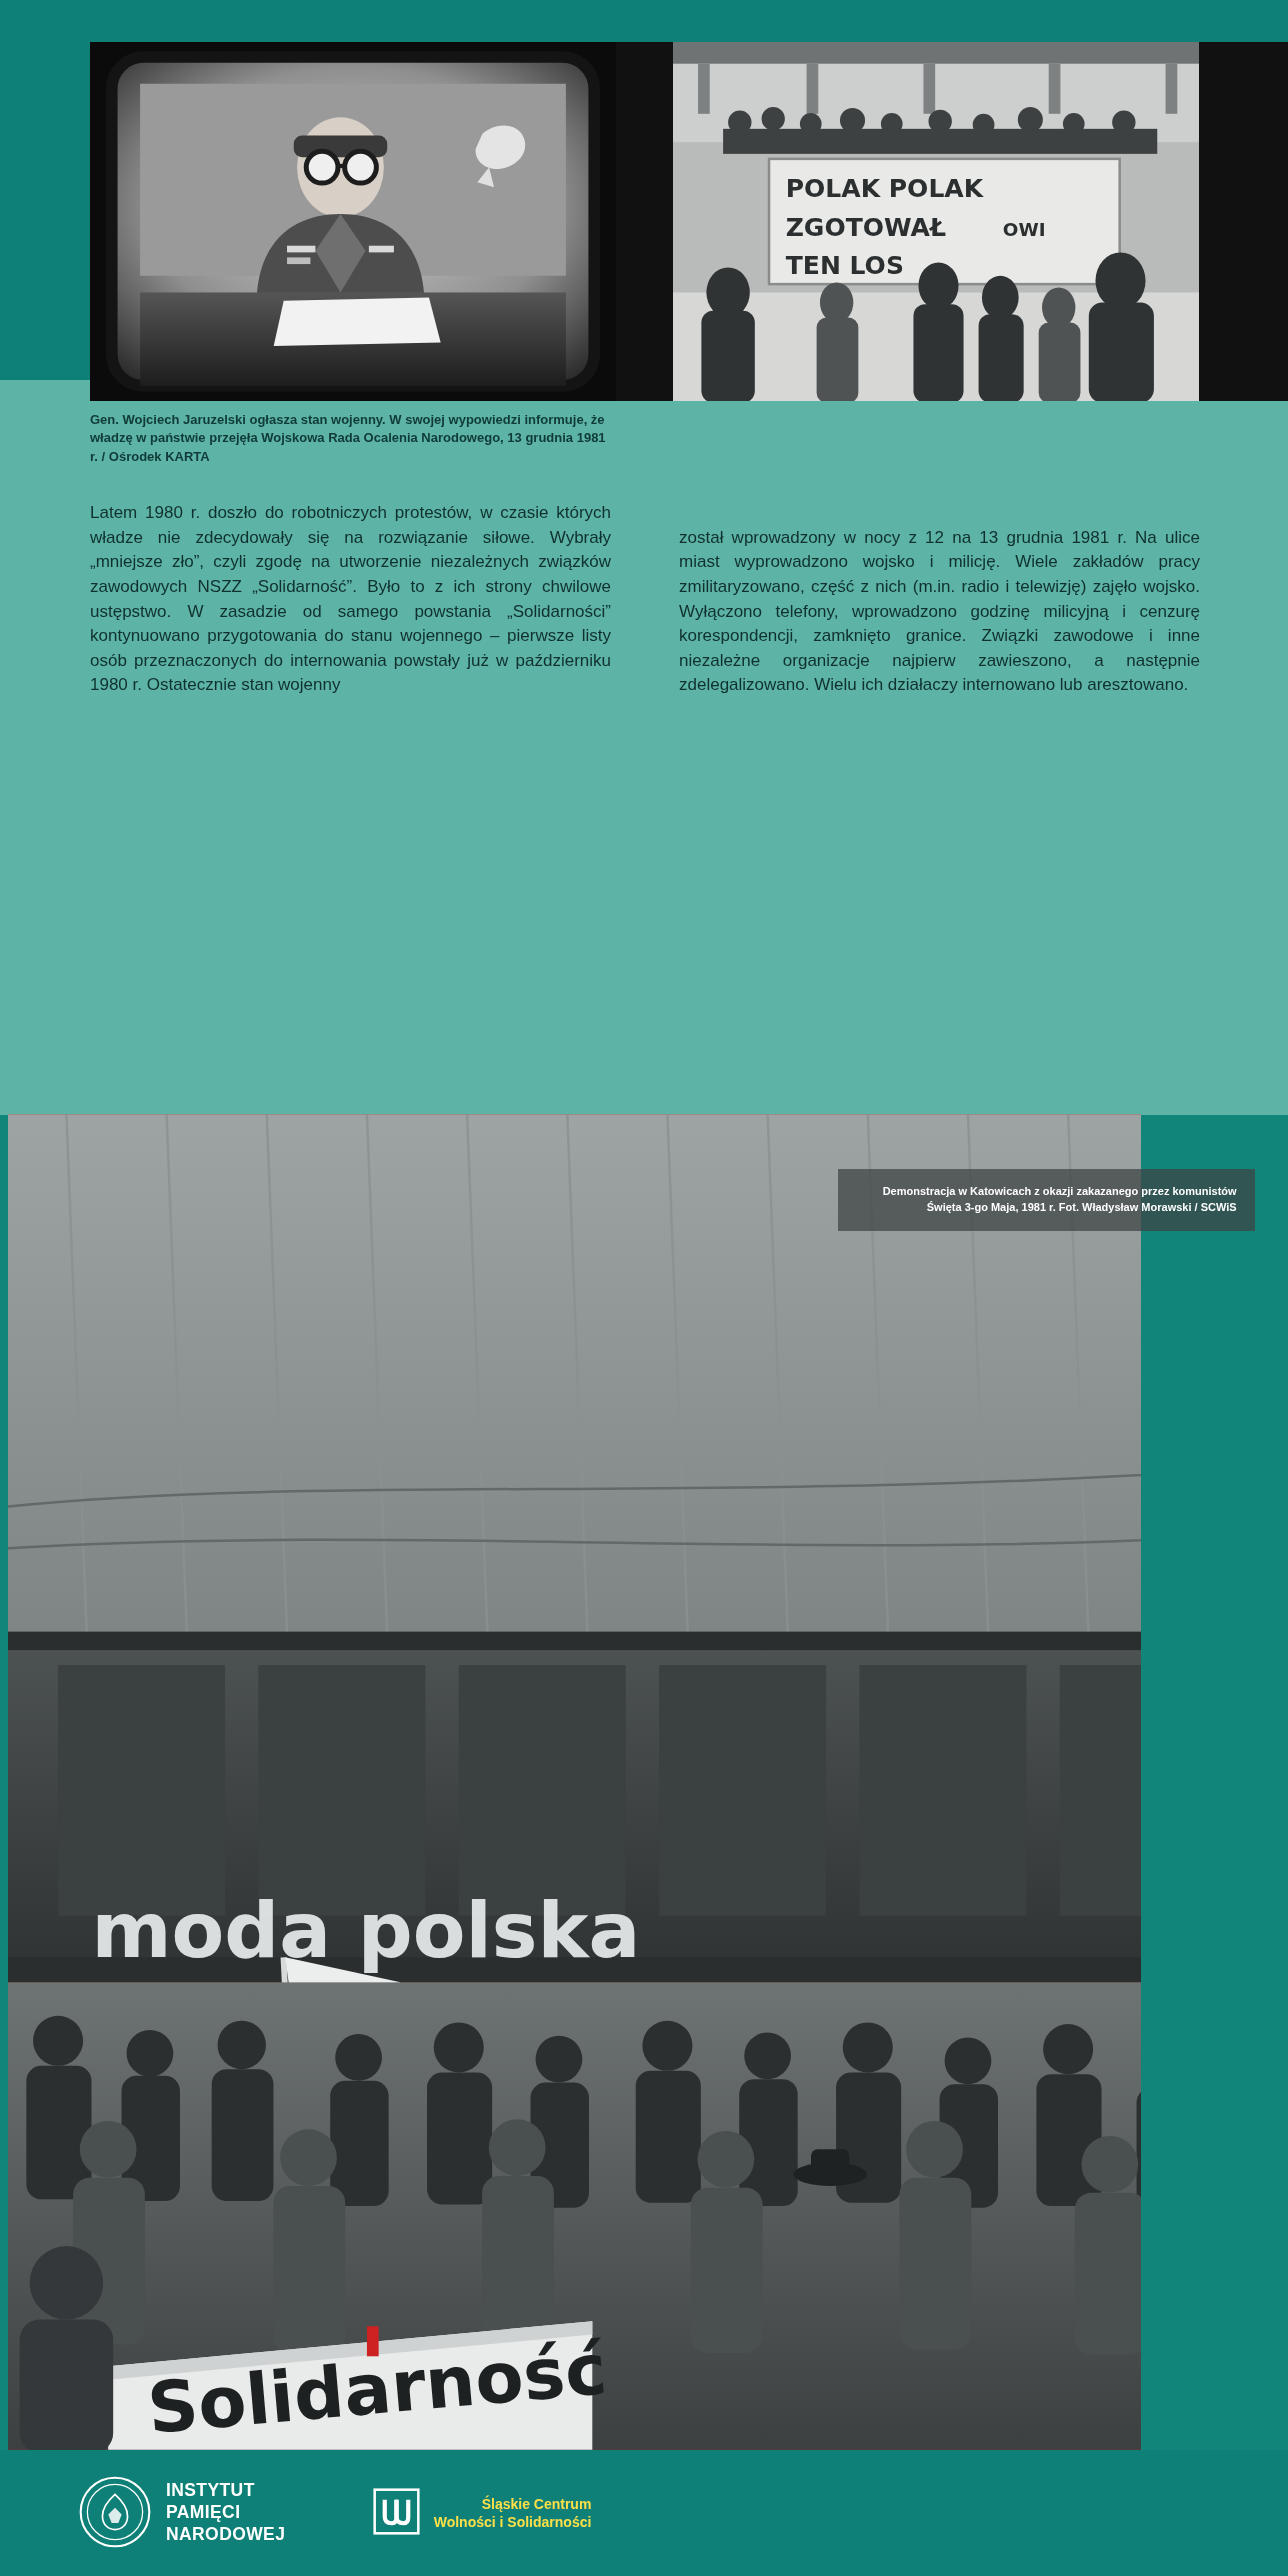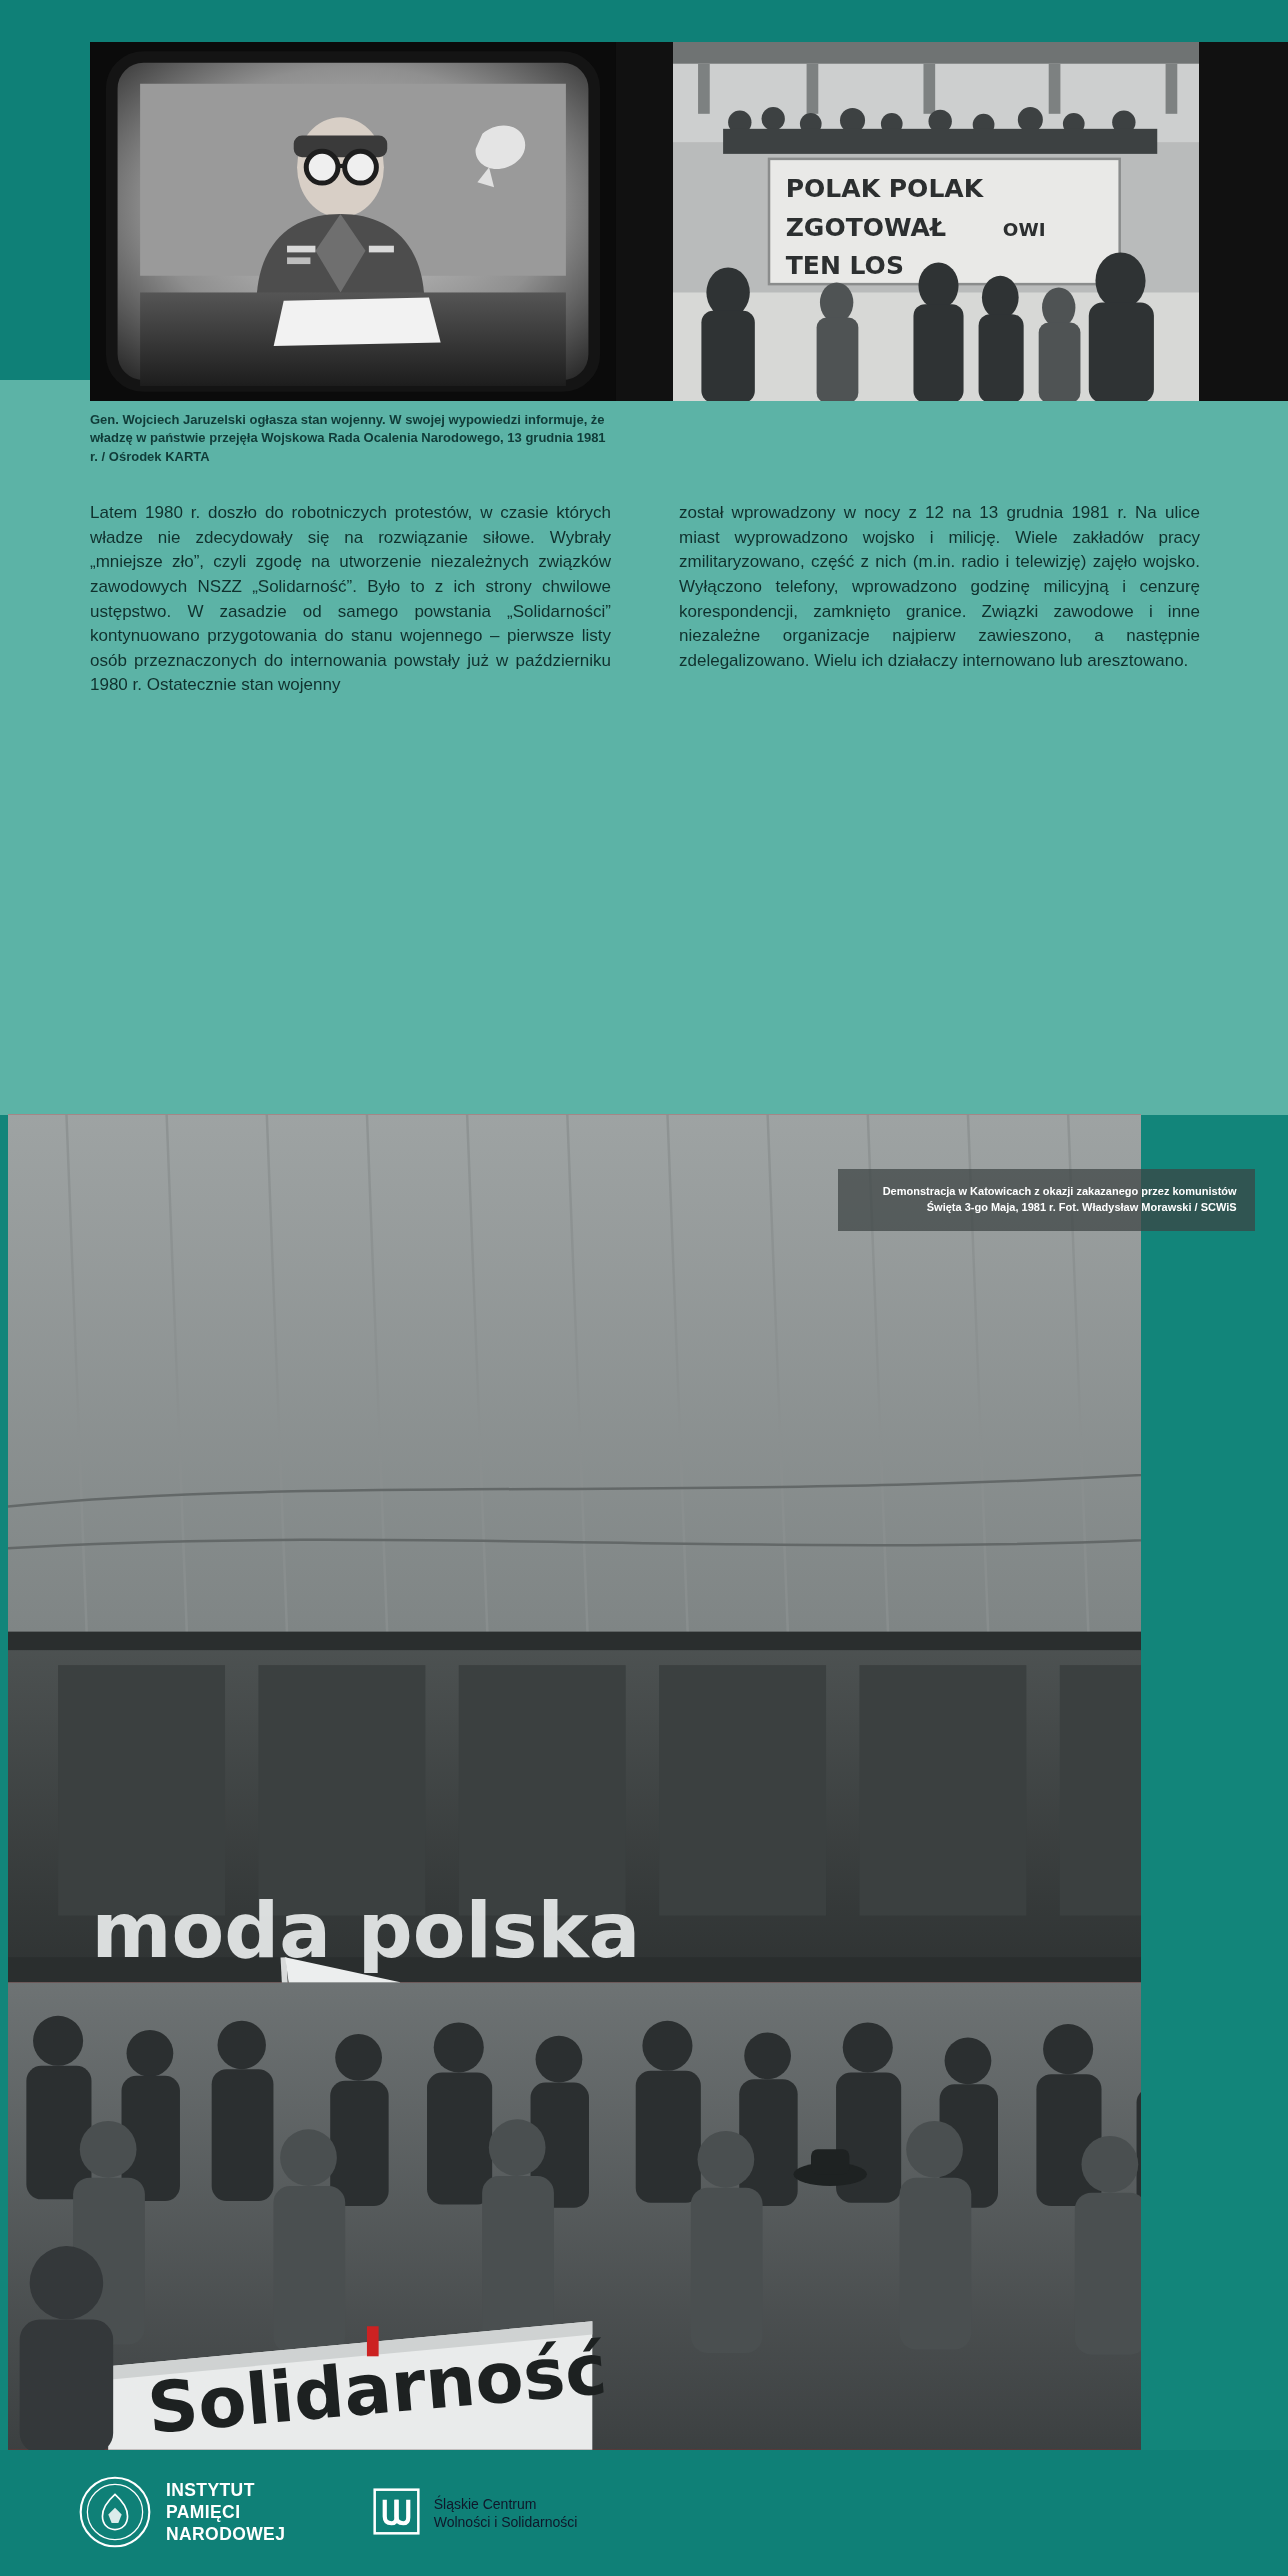--- a/index.html
+++ b/index.html
@@ -85,20 +85,21 @@
   }
 
   
   .columns {
     position: absolute;
     top: 501px;
     left: 90px;
     width: 1110px;
     display: flex;
     gap: 68px;
+    align-items: flex-end;
   }
   .col {
     width: 526px;
     color: #10312e;
     font-size: 17px;
     line-height: 1.45;
     text-align: justify;
     font-family: "Liberation Sans", sans-serif;
   }
   .col p { margin: 0; }
@@ -154,25 +155,26 @@
     letter-spacing: 0.4px;
     white-space: pre-line;
   }
   .logo-scwis {
     display: flex;
     align-items: center;
     gap: 13.4px;
     margin-left: 88px;
   }
   .scwis-text {
-    color: #0f172a;
+    color: #fde047;
     font-size: 14px;
-    font-weight: 400;
+    font-weight: 700;
     line-height: 1.3;
     white-space: pre-line;
+    text-align: right;
   }
 </style>
 </head>
 <body>
 
 <div class="poster">
 
   <div class="header">
     <h1>GENEZA I WPROWADZENIE
 STANU WOJENNEGO</h1>

